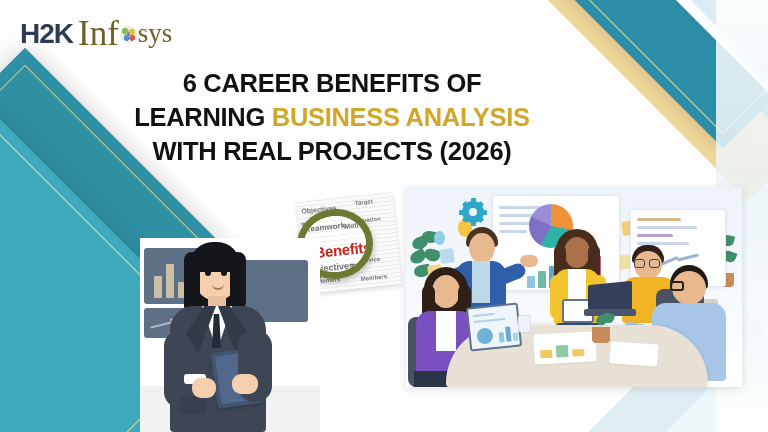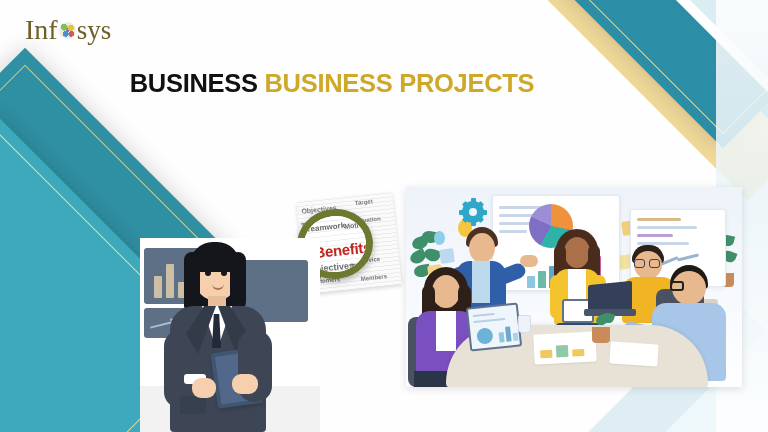--- a/index.html
+++ b/index.html
@@ -123,21 +123,21 @@
     white-space:nowrap;
     display:flex; align-items:center;
   }
   .logo-h2k {
     font-family:"Liberation Sans", sans-serif;
     font-weight:bold; font-size:28px;
     color:#2e3b55; letter-spacing:-1px;
   }
   .logo-info {
     font-family:"Liberation Serif", serif;
-    color:#6f6028; font-size:28px; margin-left:5px;
+    color:#6f6028; font-size:35px; margin-left:5px;
   }
   .logo-dot {
     display:inline-block; width:17px; height:17px;
     border-radius:50%; margin:0 1px -1px 1px;
     background:
       radial-gradient(circle at 30% 30%, #7fbf5f 0 20%, transparent 21%),
       radial-gradient(circle at 70% 35%, #e8c13a 0 18%, transparent 19%),
       radial-gradient(circle at 40% 70%, #4a8fd4 0 18%, transparent 19%),
       radial-gradient(circle at 72% 70%, #d45a5a 0 16%, transparent 17%),
       radial-gradient(circle at 52% 48%, #8a6fc0 0 15%, transparent 16%),
@@ -474,28 +474,31 @@
   <div class="deco deco-bl-3"></div>
   <div class="deco deco-bl-1"></div>
   <div class="deco deco-bl-2"></div>
 
   <div class="deco deco-br-1"></div>
   <div class="deco deco-br-2"></div>
   <div class="deco deco-right-wash"></div>
 
   <div class="logo">
     <div class="logo-main">
+      <span class="logo-h2k">H2K</span>
       <span class="logo-info">Inf</span>
       <span class="logo-dot"></span>
       <span class="logo-sys">sys</span>
     </div>
   </div>
 
   <div class="headline">
-    <div><span>BUSINESS </span><span class="gold">BUSINESS PROJECTS</span></div>
+    <div>6 CAREER BENEFITS OF</div>
+    <div><span>LEARNING </span><span class="gold">BUSINESS ANALYSIS</span></div>
+    <div>WITH REAL PROJECTS (2026)</div>
   </div>
 
 
   <div class="benefits">
     <div class="bf-paper">
       <span class="bf-word" style="left:4px;  top:6px;  font-size:7px;">Objectives</span>
       <span class="bf-word" style="left:58px; top:4px;  font-size:6px;">Target</span>
       <span class="bf-word" style="left:2px;  top:20px; font-size:8px;">Teamwork</span>
       <span class="bf-word" style="left:52px; top:22px; font-size:6px;">Motivation</span>
       <span class="bf-word" style="left:8px;  top:60px; font-size:7px;">Success</span>

